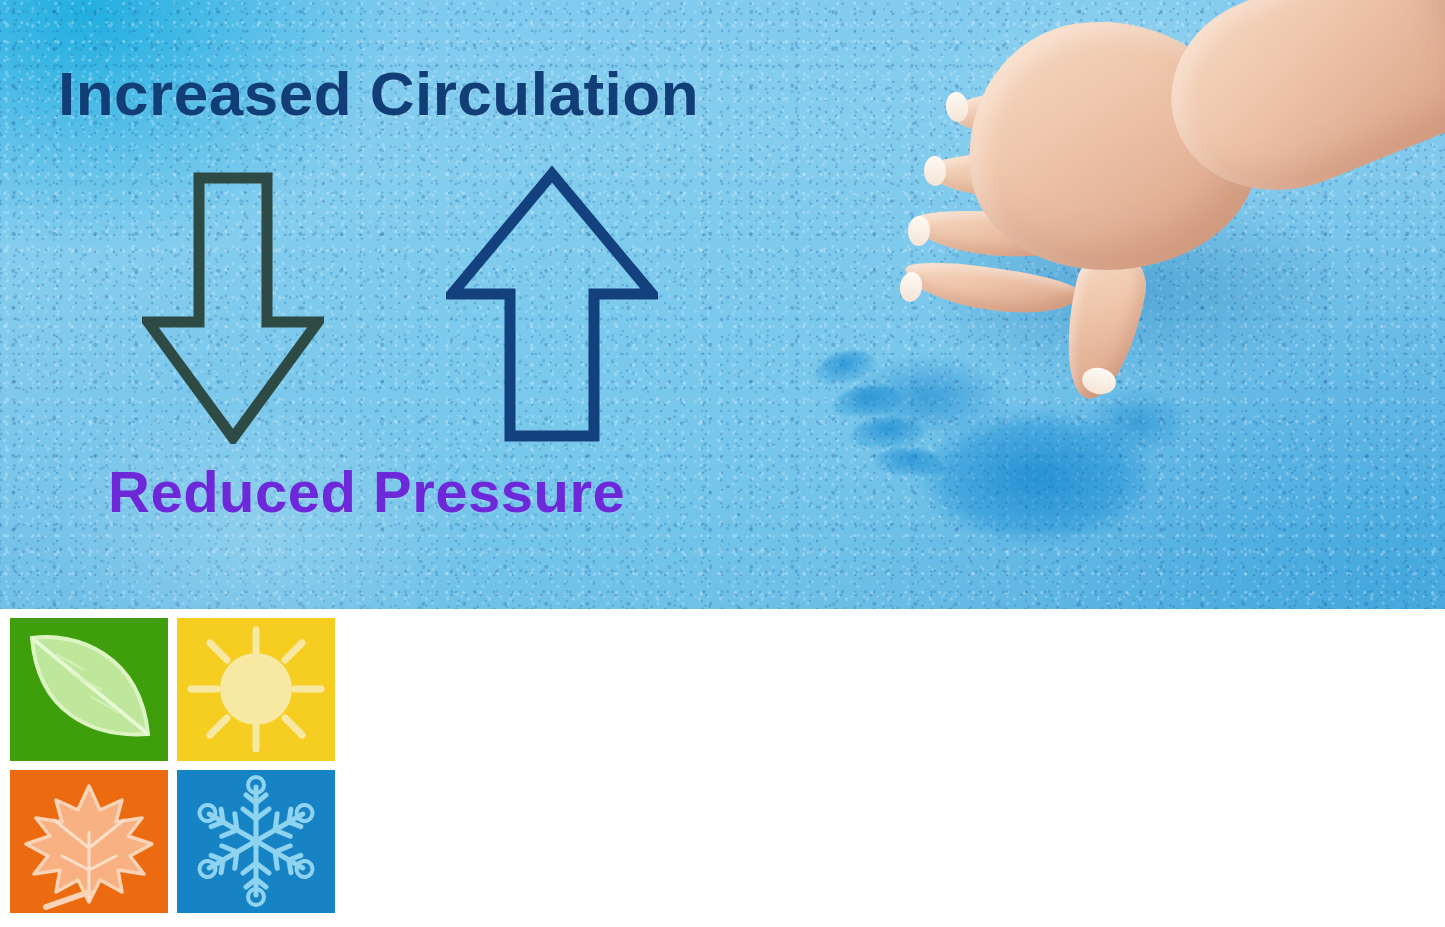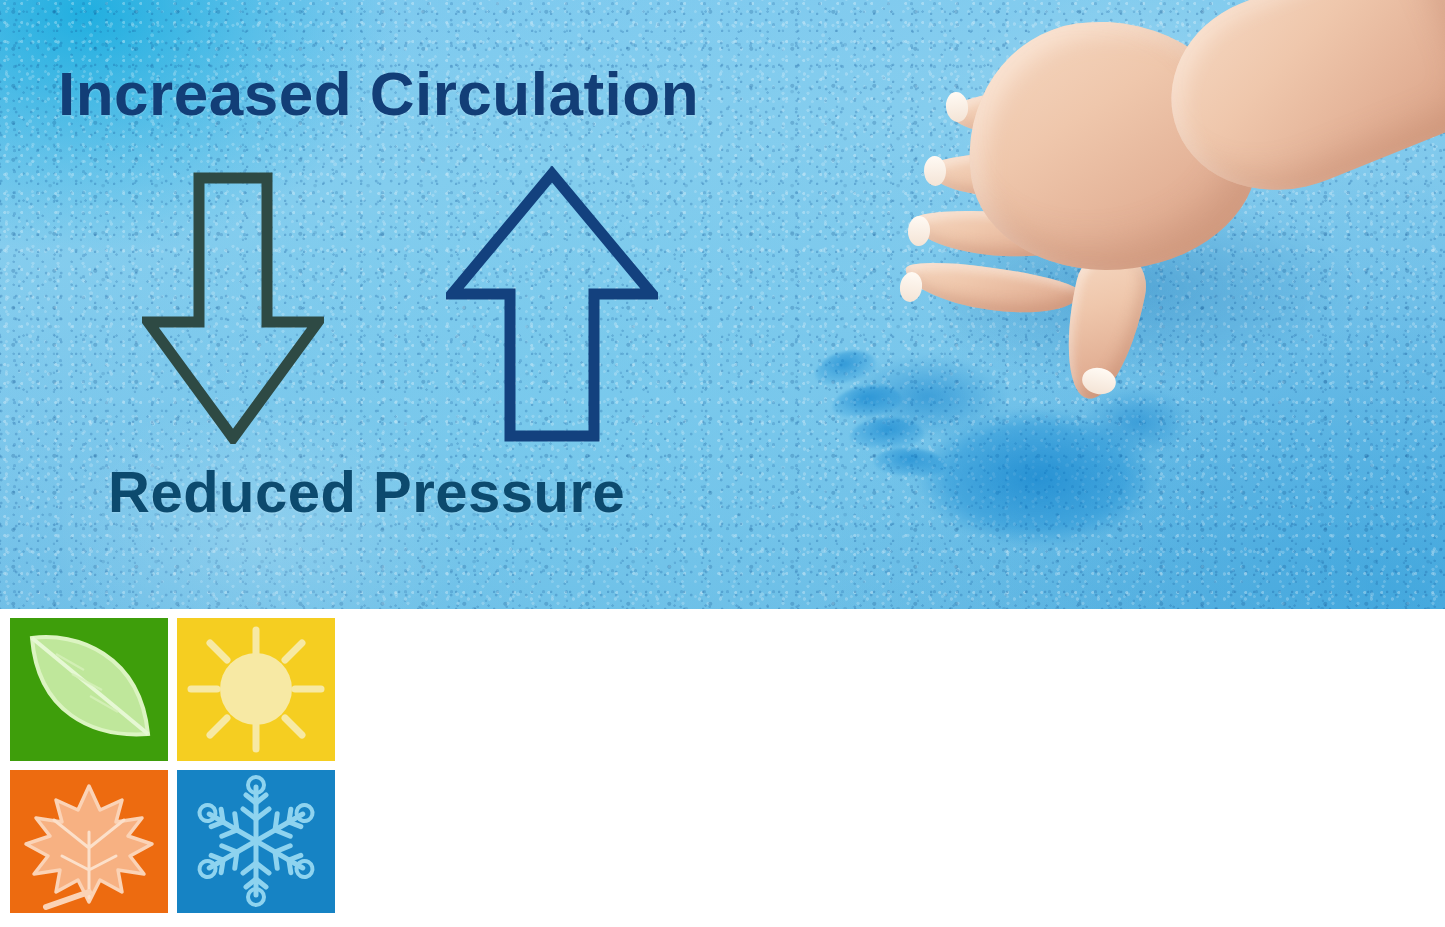--- a/index.html
+++ b/index.html
@@ -86,21 +86,21 @@
   #label-circulation {
     left: 58px;
     top: 58px;
     font-size: 62px;
     color: #123E77;
   }
   #label-pressure {
     left: 108px;
     top: 458px;
     font-size: 58px;
-    color: #0c4a6e;
+    color: #6d28d9;
   }
 
   
   .arrow-svg { position: absolute; }
   #arrow-down-wrap { left: 142px; top: 172px; width: 182px; height: 272px; }
   #arrow-up-wrap   { left: 446px; top: 166px; width: 212px; height: 278px; }
 
   
   .hand-region {
     position: absolute;

